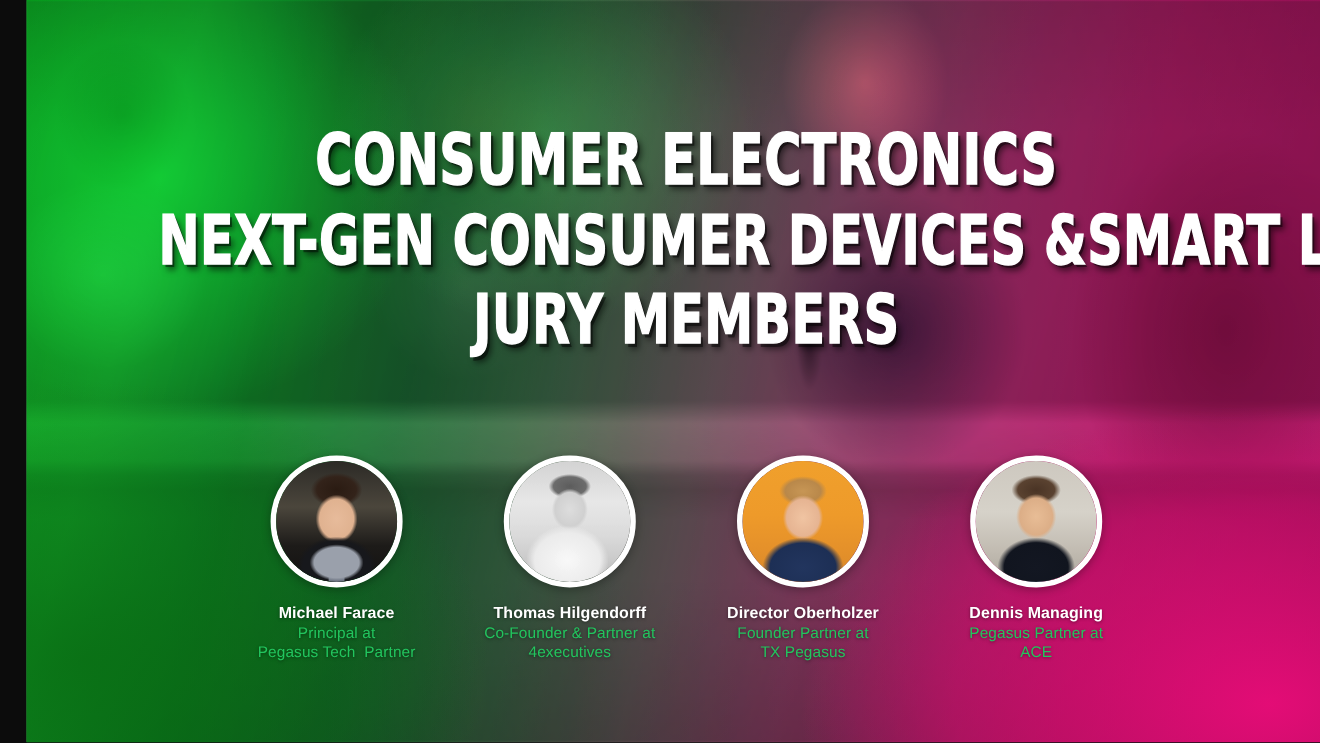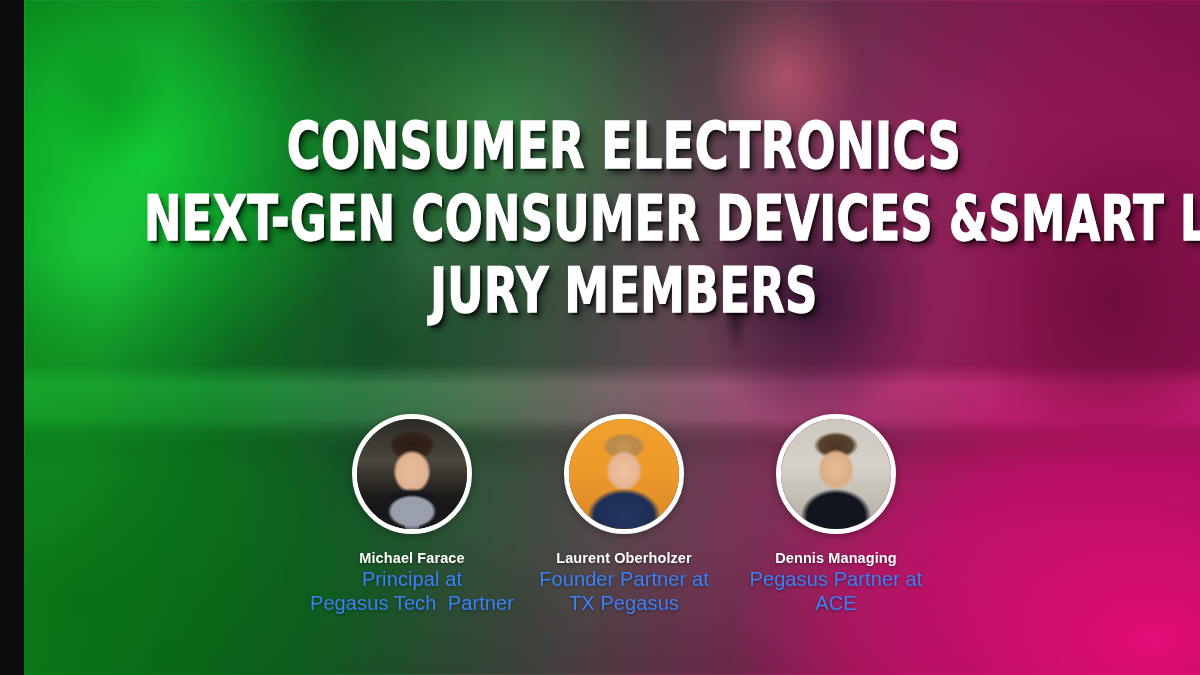--- a/index.html
+++ b/index.html
@@ -225,22 +225,22 @@
   }
   .jury-name {
     display: block;
     color: #ffffff;
     font-size: 14.5px;
     font-weight: 700;
     letter-spacing: .1px;
   }
   .jury-role, .jury-org {
     display: block;
-    color: #3b82f6;
-    font-size: 20px;
+    color: #22c55e;
+    font-size: 14px;
     font-weight: 400;
     letter-spacing: .1px;
     white-space: pre;
   }
 </style>
 </head>
 <body>
 
 <div id="poster">
 
@@ -263,27 +263,37 @@
       <div class="avatar">
         <div class="photo ph-michael"></div>
       </div>
       <div class="jury-text">
         <span class="jury-name">Michael Farace</span>
         <span class="jury-role">Principal at</span>
         <span class="jury-org">Pegasus Tech  Partner</span>
       </div>
     </div>
 
+    <div class="jury-card">
+      <div class="avatar">
+        <div class="photo ph-thomas"></div>
+      </div>
+      <div class="jury-text">
+        <span class="jury-name">Thomas Hilgendorff</span>
+        <span class="jury-role">Co-Founder &amp; Partner at</span>
+        <span class="jury-org">4executives</span>
+      </div>
+    </div>
 
     <div class="jury-card">
       <div class="avatar">
         <div class="photo ph-laurent"></div>
       </div>
       <div class="jury-text">
-        <span class="jury-name">Laurent Oberholzer</span>
+        <span class="jury-name">Director Oberholzer</span>
         <span class="jury-role">Founder Partner at</span>
         <span class="jury-org">TX Pegasus</span>
       </div>
     </div>
 
     <div class="jury-card">
       <div class="avatar">
         <div class="photo ph-dennis"></div>
       </div>
       <div class="jury-text">

